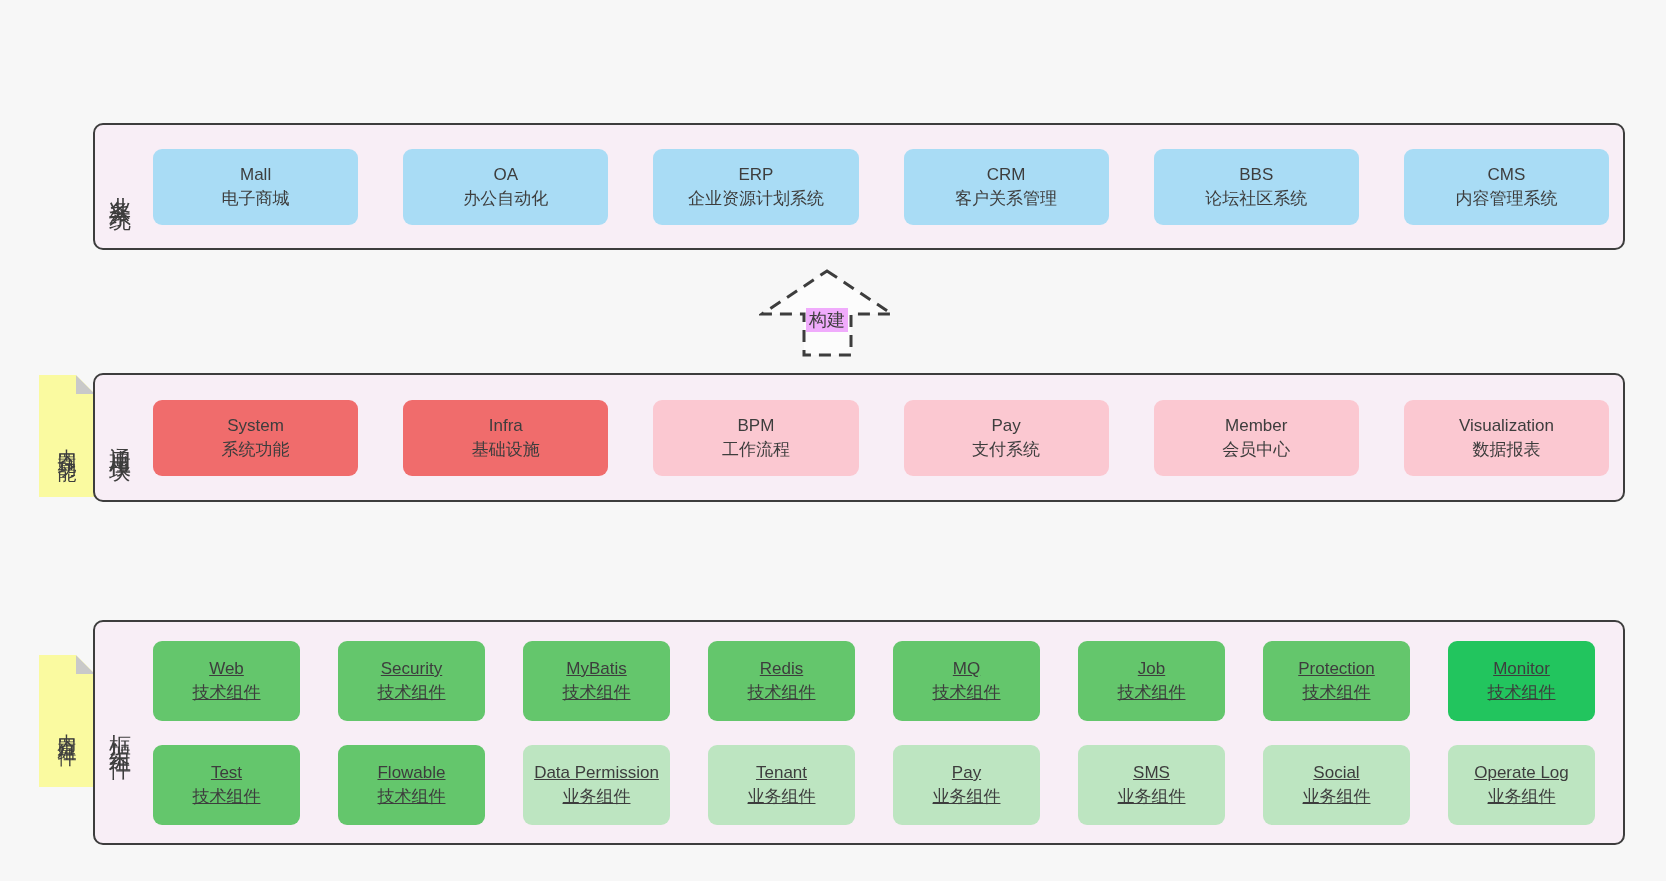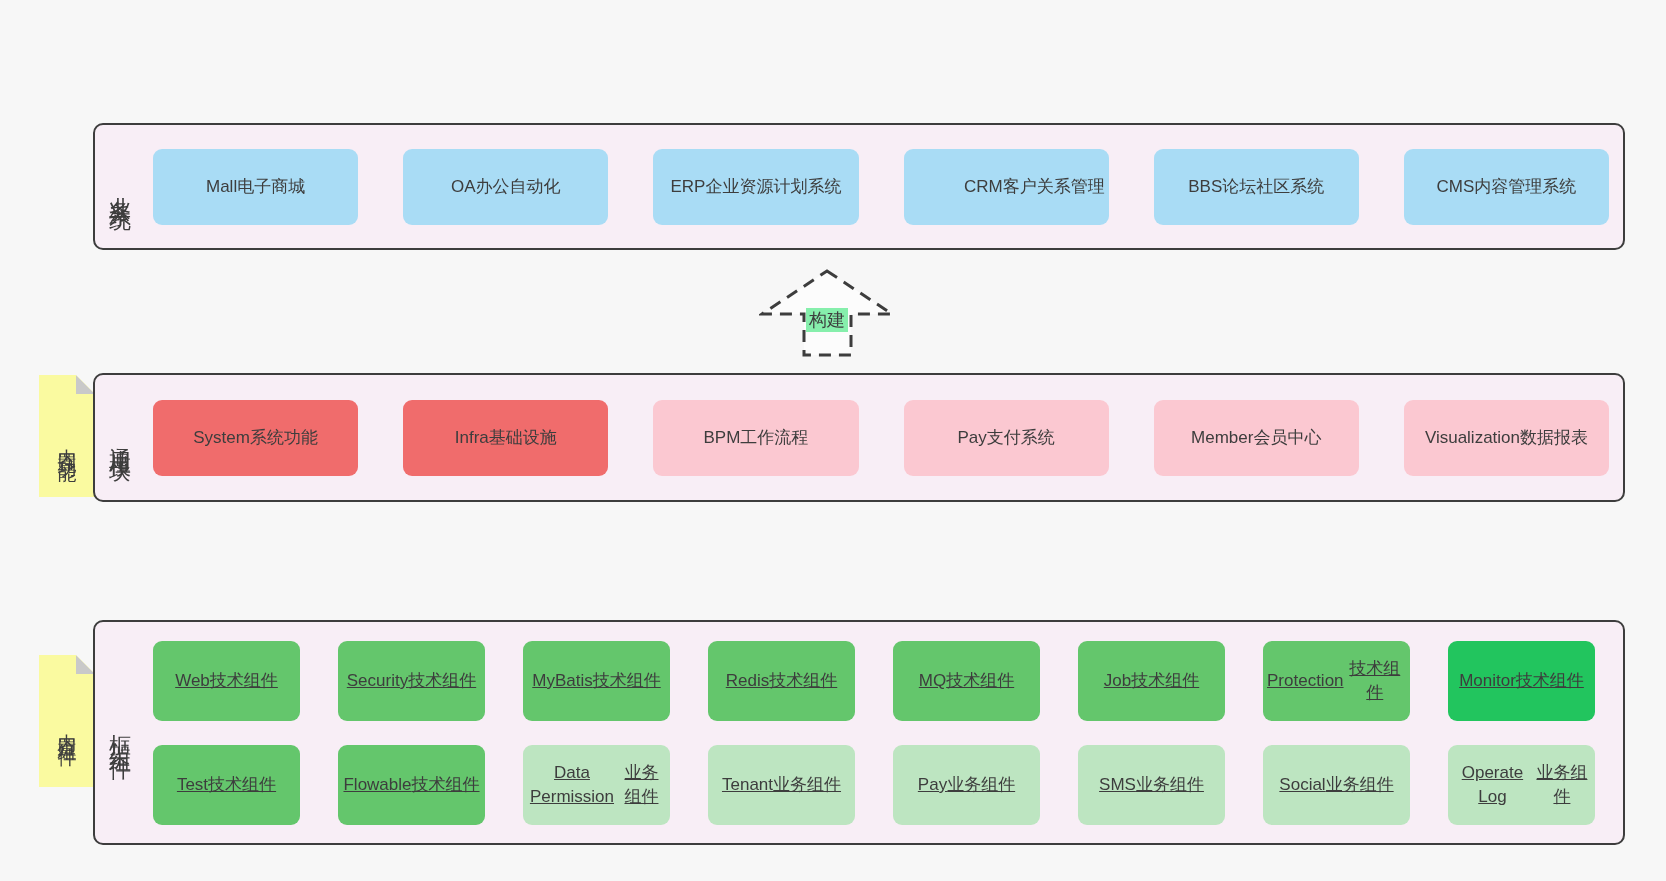--- a/index.html
+++ b/index.html
@@ -32,21 +32,21 @@
 
   .rows{
     position:absolute; left:58px; right:14px; top:0; bottom:0;
     display:flex; flex-direction:column; justify-content:center; gap:24px;
   }
   #band3 .rows{right:28px;text-decoration:underline;}
   .row{display:flex; gap:45px; height:76px;}
   #band3 .row{gap:38px; height:80px;}
   .box{
     flex:1; border-radius:9px;
-    display:flex; flex-direction:row; align-items:center; justify-content:center;
+    display:flex; flex-direction:column; align-items:center; justify-content:center;
     text-align:center; font-size:17px; line-height:1.38; padding:2px 4px;
     box-sizing:border-box;
   }
 
   .tab{
     position:absolute; left:-54px; width:56px; z-index:0;
     background:var(--yellow,#fafaa0);
     clip-path:polygon(0 0, calc(100% - 19px) 0, 100% 19px, 100% 100%, 0 100%);
   }
   #tab1{top:2px; height:122px;}
@@ -62,21 +62,21 @@
     writing-mode:vertical-rl; text-orientation:upright;
     font-size:19px; letter-spacing:5px;
   }
 
   .arrow{position:absolute; width:136px; height:90px; z-index:0;}
   #arrow1{left:759px; top:268px;}
   #arrow2{left:775px; top:506px;}
   .arrow svg{display:block; width:136px; height:90px;}
   .arrow-label{
     position:absolute; left:50%; top:40px; transform:translateX(-50%);
-    background:#86efac; padding:0 3px; font-size:18px; white-space:nowrap;
+    background:#f0abfc; padding:0 3px; font-size:18px; white-space:nowrap;
   }
 </style>
 </head>
 <body>
 
 <div id="canvas">
 
   <div class="band" id="band1">
     <div class="section">
       <div class="v-label">业务系统</div>
@@ -87,21 +87,21 @@
               <div>电子商城</div>
             </div>
             <div class="box" style="background: rgb(169, 220, 245);">
               <div>OA</div>
               <div>办公自动化</div>
             </div>
             <div class="box" style="background: rgb(169, 220, 245);">
               <div>ERP</div>
               <div>企业资源计划系统</div>
             </div>
-            <div class="box" style="background: rgb(169, 220, 245); justify-content: flex-end;">
+            <div class="box" style="background: rgb(169, 220, 245);">
               <div>CRM</div>
               <div>客户关系管理</div>
             </div>
             <div class="box" style="background: rgb(169, 220, 245);">
               <div>BBS</div>
               <div>论坛社区系统</div>
             </div>
             <div class="box" style="background: rgb(169, 220, 245);">
               <div>CMS</div>
               <div>内容管理系统</div>

